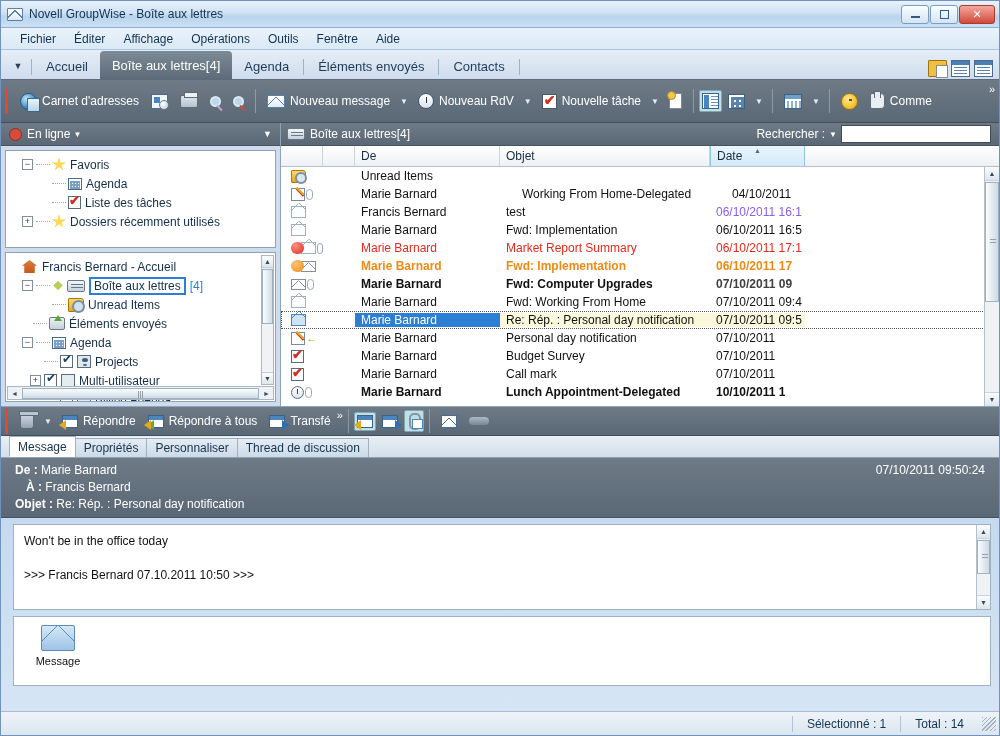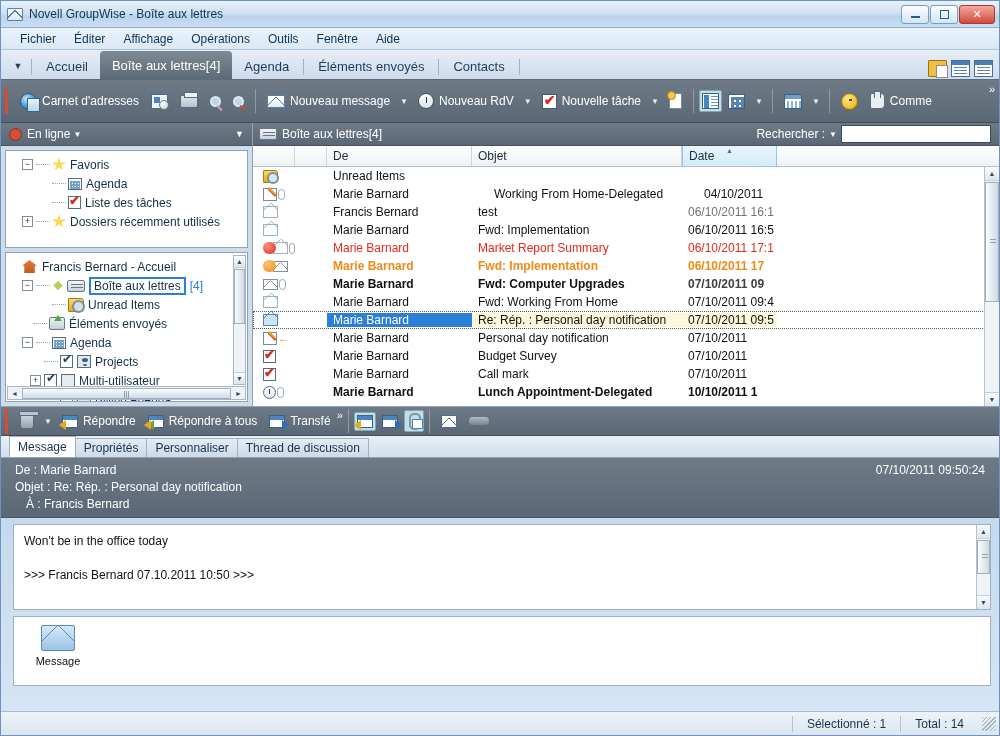--- a/index.html
+++ b/index.html
@@ -154,21 +154,21 @@
   .i-smiley{width:17px;height:17px;border-radius:50%;background:radial-gradient(circle at 40% 35%,#ffe98a,#e8a800);border:1px solid #9a7410;}
   .i-smiley::after{content:"";position:absolute;left:4px;top:5px;width:9px;height:6px;
     background:radial-gradient(circle at 50% 0%,#6b4a00 2px,transparent 2px);}
   .i-thumb{width:15px;height:16px;background:#e9eef3;border:1px solid #5e6b77;border-radius:2px 4px 4px 2px;}
   .i-thumb::after{content:"";position:absolute;left:3px;top:-3px;width:5px;height:6px;background:#e9eef3;border:1px solid #5e6b77;border-bottom:none;}
 
   
   .content { display:flex; height: 283px; }
 
   
-  .leftpane { width: 252px; display:flex; flex-direction:column; background:#cfdced; border-right:1px solid #8fa3b7;}
+  .leftpane { width: 280px; display:flex; flex-direction:column; background:#cfdced; border-right:1px solid #8fa3b7;}
   .online-bar {
     height: 23px; display:flex; align-items:center; padding-left:8px;
     background: linear-gradient(180deg,#6e7b87,#5a6774); color:#fff; font-size:12px;
     border-bottom:1px solid #47535f;
   }
   .online-bar .dot { width:13px;height:13px;border-radius:50%;background:#d64b3a;border:1px solid #8f2d22;margin-right:5px;}
   .online-bar .carets { margin-left:auto; padding-right:8px; font-size:9px;}
   .fav-box {
     margin: 4px; background:#ffffff; border:1px solid #8fa3b7;
     height: 98px; padding: 4px 2px; overflow:hidden;
@@ -328,21 +328,21 @@
   .ptabs{ height:22px; display:flex; align-items:flex-end; background:linear-gradient(180deg,#e8eff6,#d3dfea);
     border-bottom:1px solid #8fa3b7; padding-left:8px;}
   .ptab{ height:19px; padding:0 8px; display:flex;align-items:center;font-size:12px;color:#16344f;
     border:1px solid #9fb0bf; border-bottom:none; background:linear-gradient(180deg,#e4ecf3,#cddbe7); margin-right:-1px; cursor:default;}
   .ptab.active{ background:#ffffff; height:21px; font-weight:normal; border-bottom:1px solid #fff;}
 
   
   .pheader{ background: linear-gradient(180deg,#6e7b87,#5a6774); color:#fff; padding:5px 10px 6px 14px; position:relative;
     border-bottom:1px solid #47535f; height:60px;}
   .ph-line{ font-size:12px; margin-bottom:3px; }
-  .ph-line b{ font-weight:normal;text-align:right; }
+  .ph-line b{ font-weight:bold;text-align:right; }
   .ph-date{ position:absolute; right:14px; top:5px; font-size:12px; }
   .ph-indent{ padding-left:11px; }
 
   
   .pbody{ background:#fff; height:86px; position:relative; border:1px solid #9fb0bf; margin:6px 8px 0 12px; padding:8px 10px;
     font-size:12px; color:#111; line-height:17px;}
   .pbody .vscroll{ width:14px; }
   .pbody .vscroll .thumb{ height:34px; }
 
   .pattach{ background:#fff; height:70px; margin:6px 8px 0 12px; border:1px solid #9fb0bf; padding:8px 12px;}
@@ -629,21 +629,21 @@
               <div class="cell c-subj" style="color: rgb(17, 17, 17); margin-left: 16px;">Working From Home-Delegated</div>
               <div class="cell c-date" style="color: rgb(17, 17, 17);">04/10/2011</div>
             </div>
             <div class="row">
               <div class="rowicons">
                 <span class="li li-envopen"></span>
               </div>
               <div class="cell c-att" style="color: rgb(17, 17, 17);"></div>
               <div class="cell c-from cell-from" style="color: rgb(17, 17, 17);">Francis Bernard</div>
               <div class="cell c-subj" style="color: rgb(17, 17, 17);">test</div>
-              <div class="cell c-date" style="color: #737373;">06/10/2011 16:1</div>
+              <div class="cell c-date" style="color: #8b5cf6;">06/10/2011 16:1</div>
             </div>
             <div class="row">
               <div class="rowicons">
                 <span class="li li-envopen"></span>
               </div>
               <div class="cell c-att" style="color: rgb(17, 17, 17);"></div>
               <div class="cell c-from cell-from" style="color: rgb(17, 17, 17);">Marie Barnard</div>
               <div class="cell c-subj" style="color: rgb(17, 17, 17);">Fwd: Implementation</div>
               <div class="cell c-date" style="color: rgb(17, 17, 17);">06/10/2011 16:5</div>
             </div>
@@ -788,27 +788,27 @@
     <div class="ptab">Personnaliser</div>
     <div class="ptab">Thread de discussion</div>
   </div>
 
   <div class="pheader">
     <div class="ph-date">07/10/2011 09:50:24</div>
     <div class="ph-line">
       <b>De :</b>
       <span>Marie Barnard</span>
     </div>
+    <div class="ph-line ph-indent">
+      <b>À :</b>
+      <span>Francis Bernard</span>
+    </div>
     <div class="ph-line">
       <b>Objet :</b>
       <span>Re: Rép. : Personal day notification</span>
-    </div>
-    <div class="ph-line ph-indent">
-      <b>À :</b>
-      <span>Francis Bernard</span>
     </div>
   </div>
 
   <div class="pbody">
     <div>Won't be in the office today</div>
     <div>&nbsp;</div>
     <div>&gt;&gt;&gt; Francis Bernard 07.10.2011 10:50 &gt;&gt;&gt;</div>
     <div class="vscroll">
       <div class="up">▲</div>
       <div class="thumb"></div>

